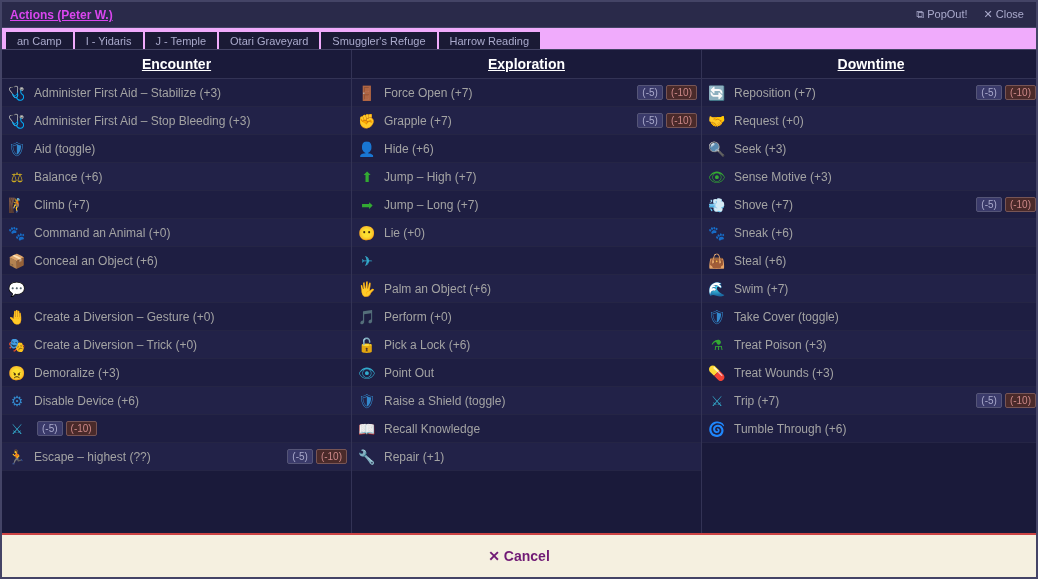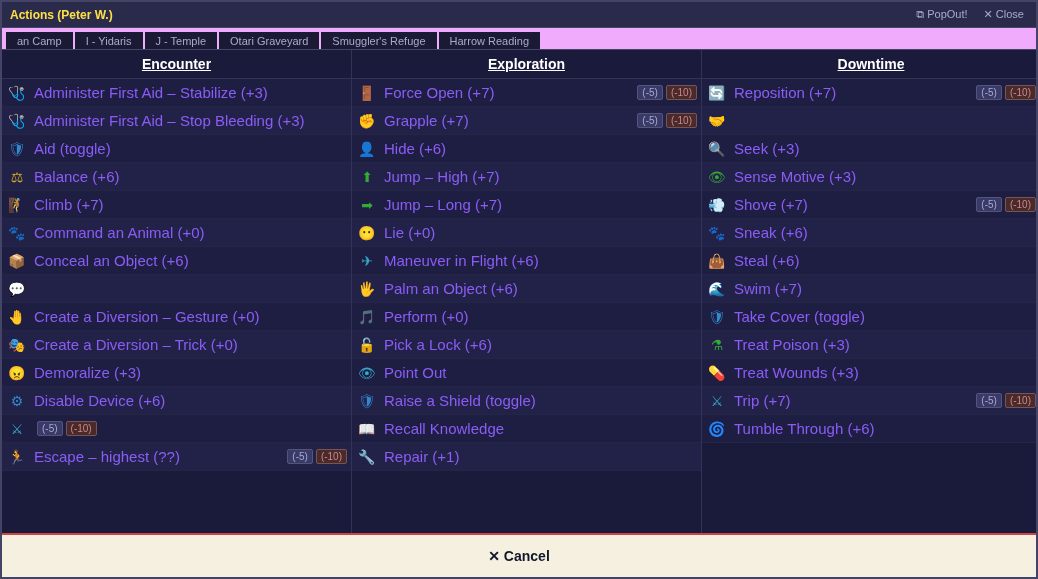--- a/index.html
+++ b/index.html
@@ -26,23 +26,24 @@
       background: #2a2a4a;
       padding: 4px 8px;
       display: flex;
       align-items: center;
       justify-content: space-between;
       border-bottom: 1px solid #444466;
       min-height: 24px;
     }
 
     .title-text {
-      color: #fde047;
+      color: #d946ef;
       font-weight: bold;
       font-size: 12px;
+      text-decoration: underline;
     }
 
     .title-actions {
       display: flex;
       gap: 8px;
       align-items: flex-start;
     }
 
     .title-btn {
       color: #aaaacc;
@@ -125,22 +126,22 @@
       margin-right: 6px;
       flex-shrink: 0;
       display: flex;
       align-items: center;
       justify-content: center;
       font-size: 14px;
     }
 
     .action-label {
       flex: 1;
-      font-size: 15px;
-      color: #8b5cf6;
+      font-size: 12px;
+      color: #a3a3a3;
       white-space: nowrap;
       overflow: hidden;
       text-overflow: ellipsis;
     }
 
     .badge {
       background: #3a3a6a;
       color: #aaaacc;
       font-size: 10px;
       padding: 1px 4px;
@@ -160,21 +161,21 @@
       align-items: center;
       justify-content: center;
       padding: 8px;
       min-height: 44px;
     }
 
     .cancel-btn {
       background: none;
       border: none;
       font-size: 14px;
-      color: #0f172a;
+      color: #701a75;
       cursor: pointer;
       font-weight: bold;
     }
 
     
     .icon-red { color: #cc3333; }
     .icon-blue { color: #3388cc; }
     .icon-green { color: #33aa33; }
     .icon-yellow { color: #ccaa22; }
     .icon-purple { color: #8833cc; }
@@ -297,21 +298,20 @@
         <div class="action-row">
           <span class="action-icon icon-green">➡</span>
           <span class="action-label">Jump – Long (+7)</span>
         </div>
         <div class="action-row">
           <span class="action-icon icon-purple">😶</span>
           <span class="action-label">Lie (+0)</span>
         </div>
         <div class="action-row">
           <span class="action-icon icon-cyan">✈</span>
-          <span class="action-label">Maneuver in Flight (+6)</span>
         </div>
         <div class="action-row">
           <span class="action-icon icon-orange">🖐</span>
           <span class="action-label">Palm an Object (+6)</span>
         </div>
         <div class="action-row">
           <span class="action-icon icon-yellow">🎵</span>
           <span class="action-label">Perform (+0)</span>
         </div>
         <div class="action-row">
@@ -337,20 +337,21 @@
       </div>
       <div class="column">
         <div class="action-row">
           <span class="action-icon icon-blue">🔄</span>
           <span class="action-label">Reposition (+7)</span>
           <span class="badge">(-5)</span>
           <span class="badge badge-neg">(-10)</span>
         </div>
         <div class="action-row">
           <span class="action-icon icon-blue">🤝</span>
+          <span class="action-label">Request (+0)</span>
         </div>
         <div class="action-row">
           <span class="action-icon icon-cyan">🔍</span>
           <span class="action-label">Seek (+3)</span>
         </div>
         <div class="action-row">
           <span class="action-icon icon-green">👁</span>
           <span class="action-label">Sense Motive (+3)</span>
         </div>
         <div class="action-row">

